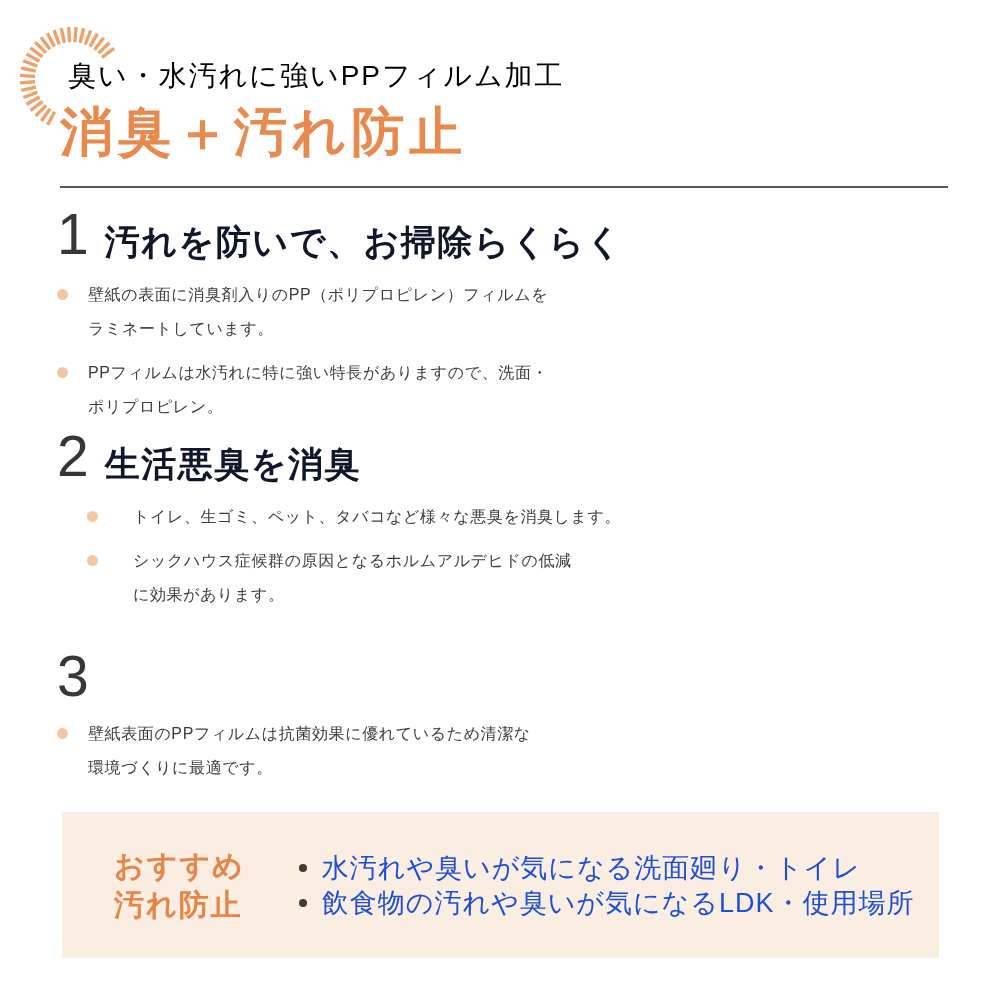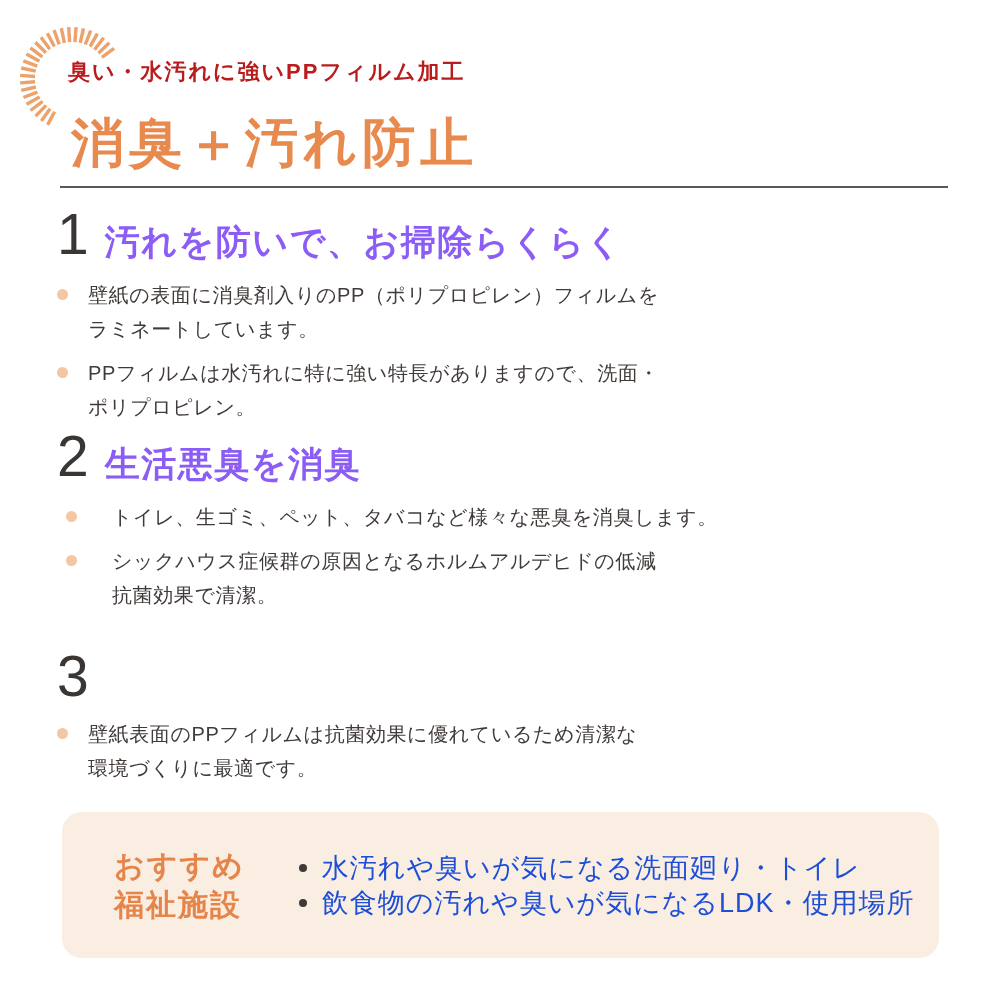--- a/index.html
+++ b/index.html
@@ -9,56 +9,56 @@
     background:#ffffff;
     font-family:"Liberation Sans","DejaVu Sans",sans-serif;
     color:#3E3A39;
     overflow:hidden;
   }
   
   .sunburst{position:absolute;left:14px;top:16px;width:114px;height:118px;}
   .sunburst line{stroke:#EDA26C;stroke-width:3.4;}
   .subtitle{
     position:absolute;left:68px;top:57px;
-    font-size:22px;font-weight:700;letter-spacing:2px;
-    color:#b91c1c;white-space:nowrap;
+    font-size:28px;font-weight:400;letter-spacing:2px;
+    color:#000000;white-space:nowrap;
   }
   .title{
-    position:absolute;left:60px;top:104px;margin:11px;
+    position:absolute;left:60px;top:104px;margin:0;
     font-size:53px;font-weight:600;letter-spacing:5px;line-height:1.05;
     color:#E8894E;white-space:nowrap;
   }
   .divider{
     position:absolute;left:60px;top:186px;width:888px;height:2px;
     background:#5A5757;
   }
   
   .sec{position:absolute;left:0;width:100%;}
   .sec1{top:206px;}
   .sec2{top:428px;}
   .sec3{top:648px;}
   .sec-head{display:flex;align-items:baseline;gap:16px;padding-left:57px;}
   .sec-num{font-size:57px;font-weight:300;line-height:1;color:#3A3634;}
-  .sec-title{margin:0;font-size:35px;font-weight:700;letter-spacing:1.5px;color:#8b5cf6;white-space:nowrap;}
+  .sec-title{margin:0;font-size:35px;font-weight:700;letter-spacing:1.5px;color:#0f172a;white-space:nowrap;}
   .bullets{list-style:none;margin:12px 0 0;padding:0;}
   .bullets li{
     position:relative;padding-left:88px;margin-bottom:10px;
-    font-size:20px;line-height:34px;letter-spacing:0.6px;
+    font-size:16px;line-height:34px;letter-spacing:0.6px;
     white-space:pre-line;color:#403B39;
   }
   .bullets li::before{
     content:"";position:absolute;left:57px;top:11px;
     width:11px;height:11px;border-radius:50%;background:#F3C7A4;
   }
-  .bullets.indent li{padding-left:112px;}
+  .bullets.indent li{padding-left:112px;margin-left:21px;}
   .bullets.indent li::before{left:66px;}
   
   .recommend{
     position:absolute;left:62px;top:812px;width:877px;height:146px;
-    background:#FAEEE2;border-radius:20px;
+    background:#FAEEE2;border-radius:0;
     display:flex;align-items:center;box-sizing:border-box;
     padding:0 24px 0 52px;
   }
   .rec-label{
     display:flex;flex-direction:column;
     font-size:30px;line-height:39px;font-weight:600;letter-spacing:2px;
     color:#E6854A;white-space:nowrap;
   }
   .rec-items{list-style:none;margin:0 0 0 50px;padding:0;}
   .rec-items li{
@@ -126,38 +126,38 @@
   </section>
 
   <section class="sec sec2">
     <div class="sec-head">
       <span class="sec-num">2</span>
       <h2 class="sec-title">生活悪臭を消臭</h2>
     </div>
     <ul class="bullets indent">
       <li>トイレ、生ゴミ、ペット、タバコなど様々な悪臭を消臭します。</li>
       <li>シックハウス症候群の原因となるホルムアルデヒドの低減
-抗菌効果で清潔。</li>
+に効果があります。</li>
     </ul>
   </section>
 
   <section class="sec sec3">
     <div class="sec-head">
       <span class="sec-num">3</span>
     </div>
     <ul class="bullets">
       <li>壁紙表面のPPフィルムは抗菌効果に優れているため清潔な
 環境づくりに最適です。</li>
     </ul>
   </section>
 
   <div class="recommend">
     <div class="rec-label">
       <span>おすすめ</span>
-      <span>福祉施設</span>
+      <span>汚れ防止</span>
     </div>
     <ul class="rec-items">
       <li>水汚れや臭いが気になる洗面廻り・トイレ</li>
       <li>飲食物の汚れや臭いが気になるLDK・使用場所</li>
     </ul>
   </div>
 
 </div>
 
 </body></html>

